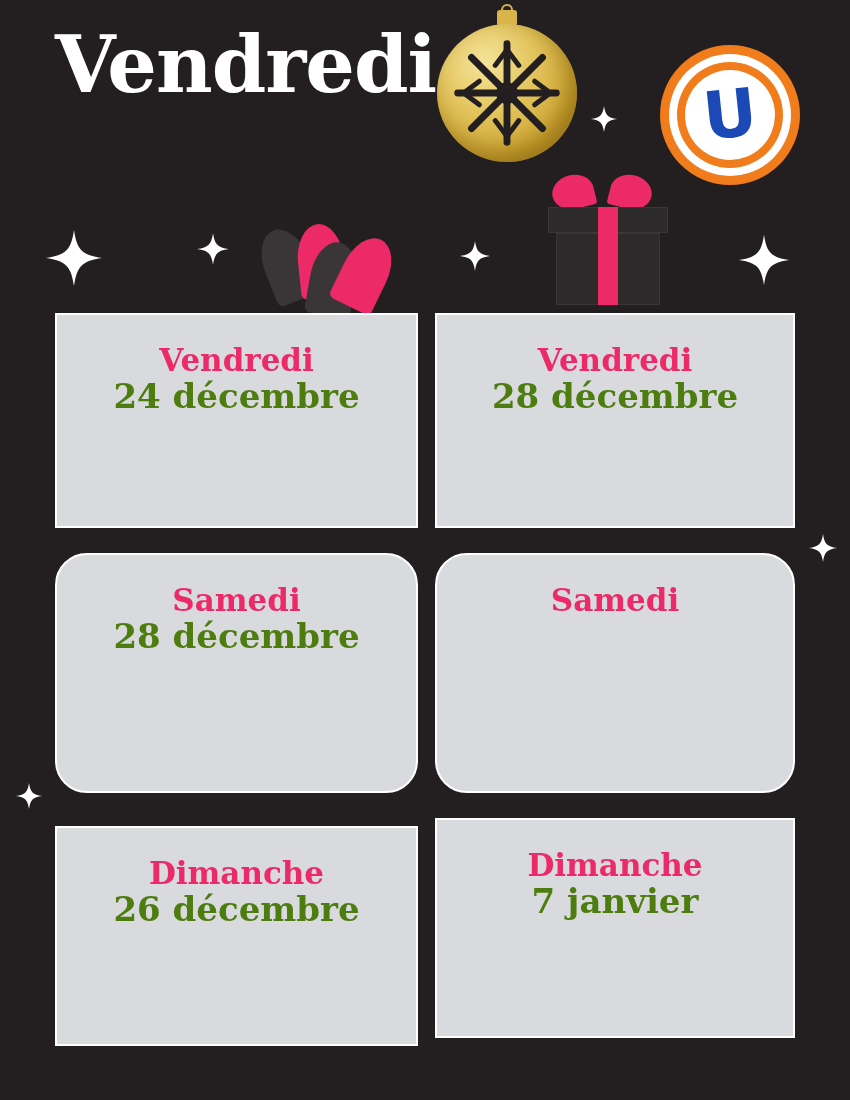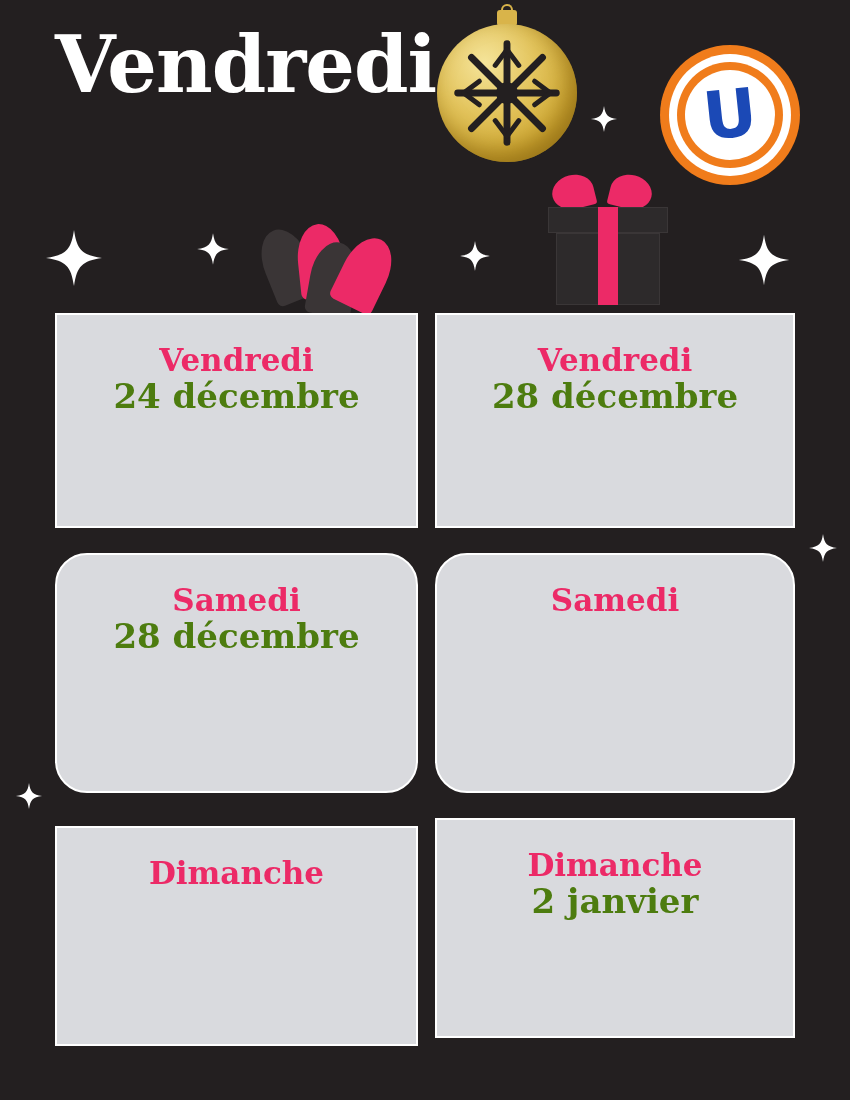--- a/index.html
+++ b/index.html
@@ -272,21 +272,22 @@
         <div class="date">28 décembre</div>
       </div>
       <div class="card right">
         <div class="day">Samedi</div>
       </div>
     </div>
 
     <div class="row row-3">
       <div class="card left">
         <div class="day">Dimanche</div>
+        <div class="date">26 décembre</div>
       </div>
       <div class="card right">
         <div class="day">Dimanche</div>
-        <div class="date">2 janvier</div>
+        <div class="date">7 janvier</div>
       </div>
     </div>
 
   </div>
 </div>
 
 </body></html>

